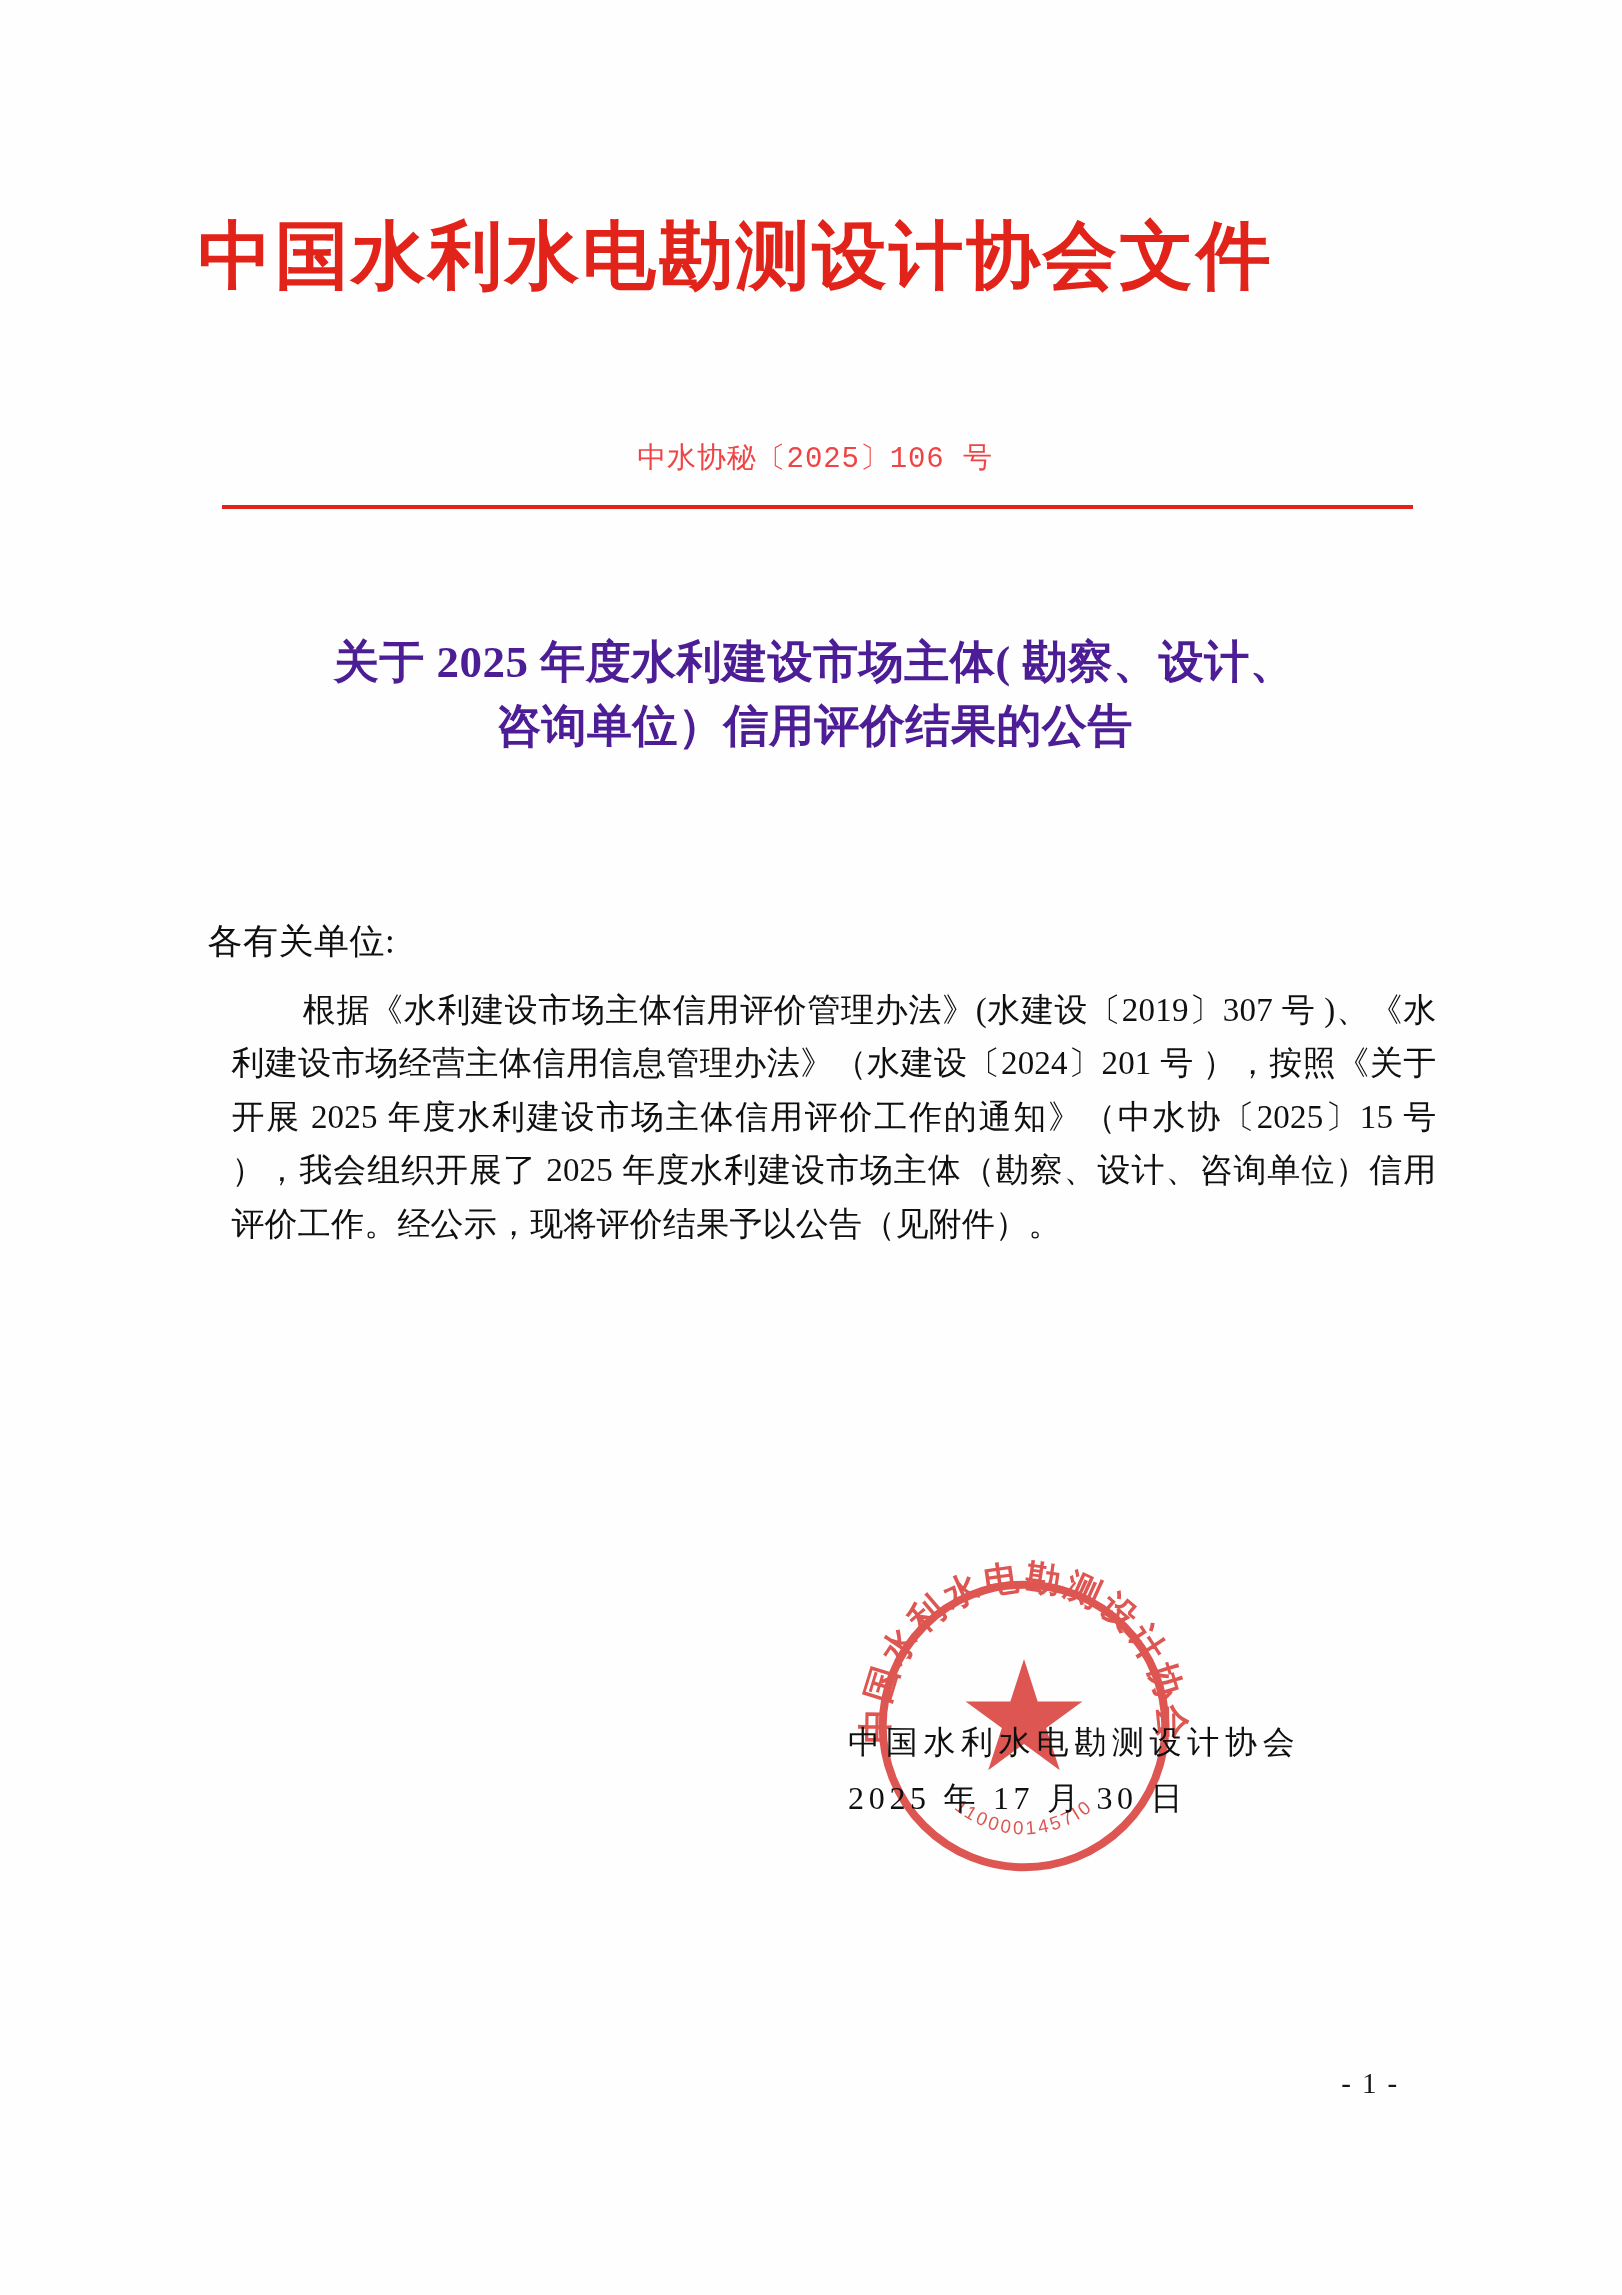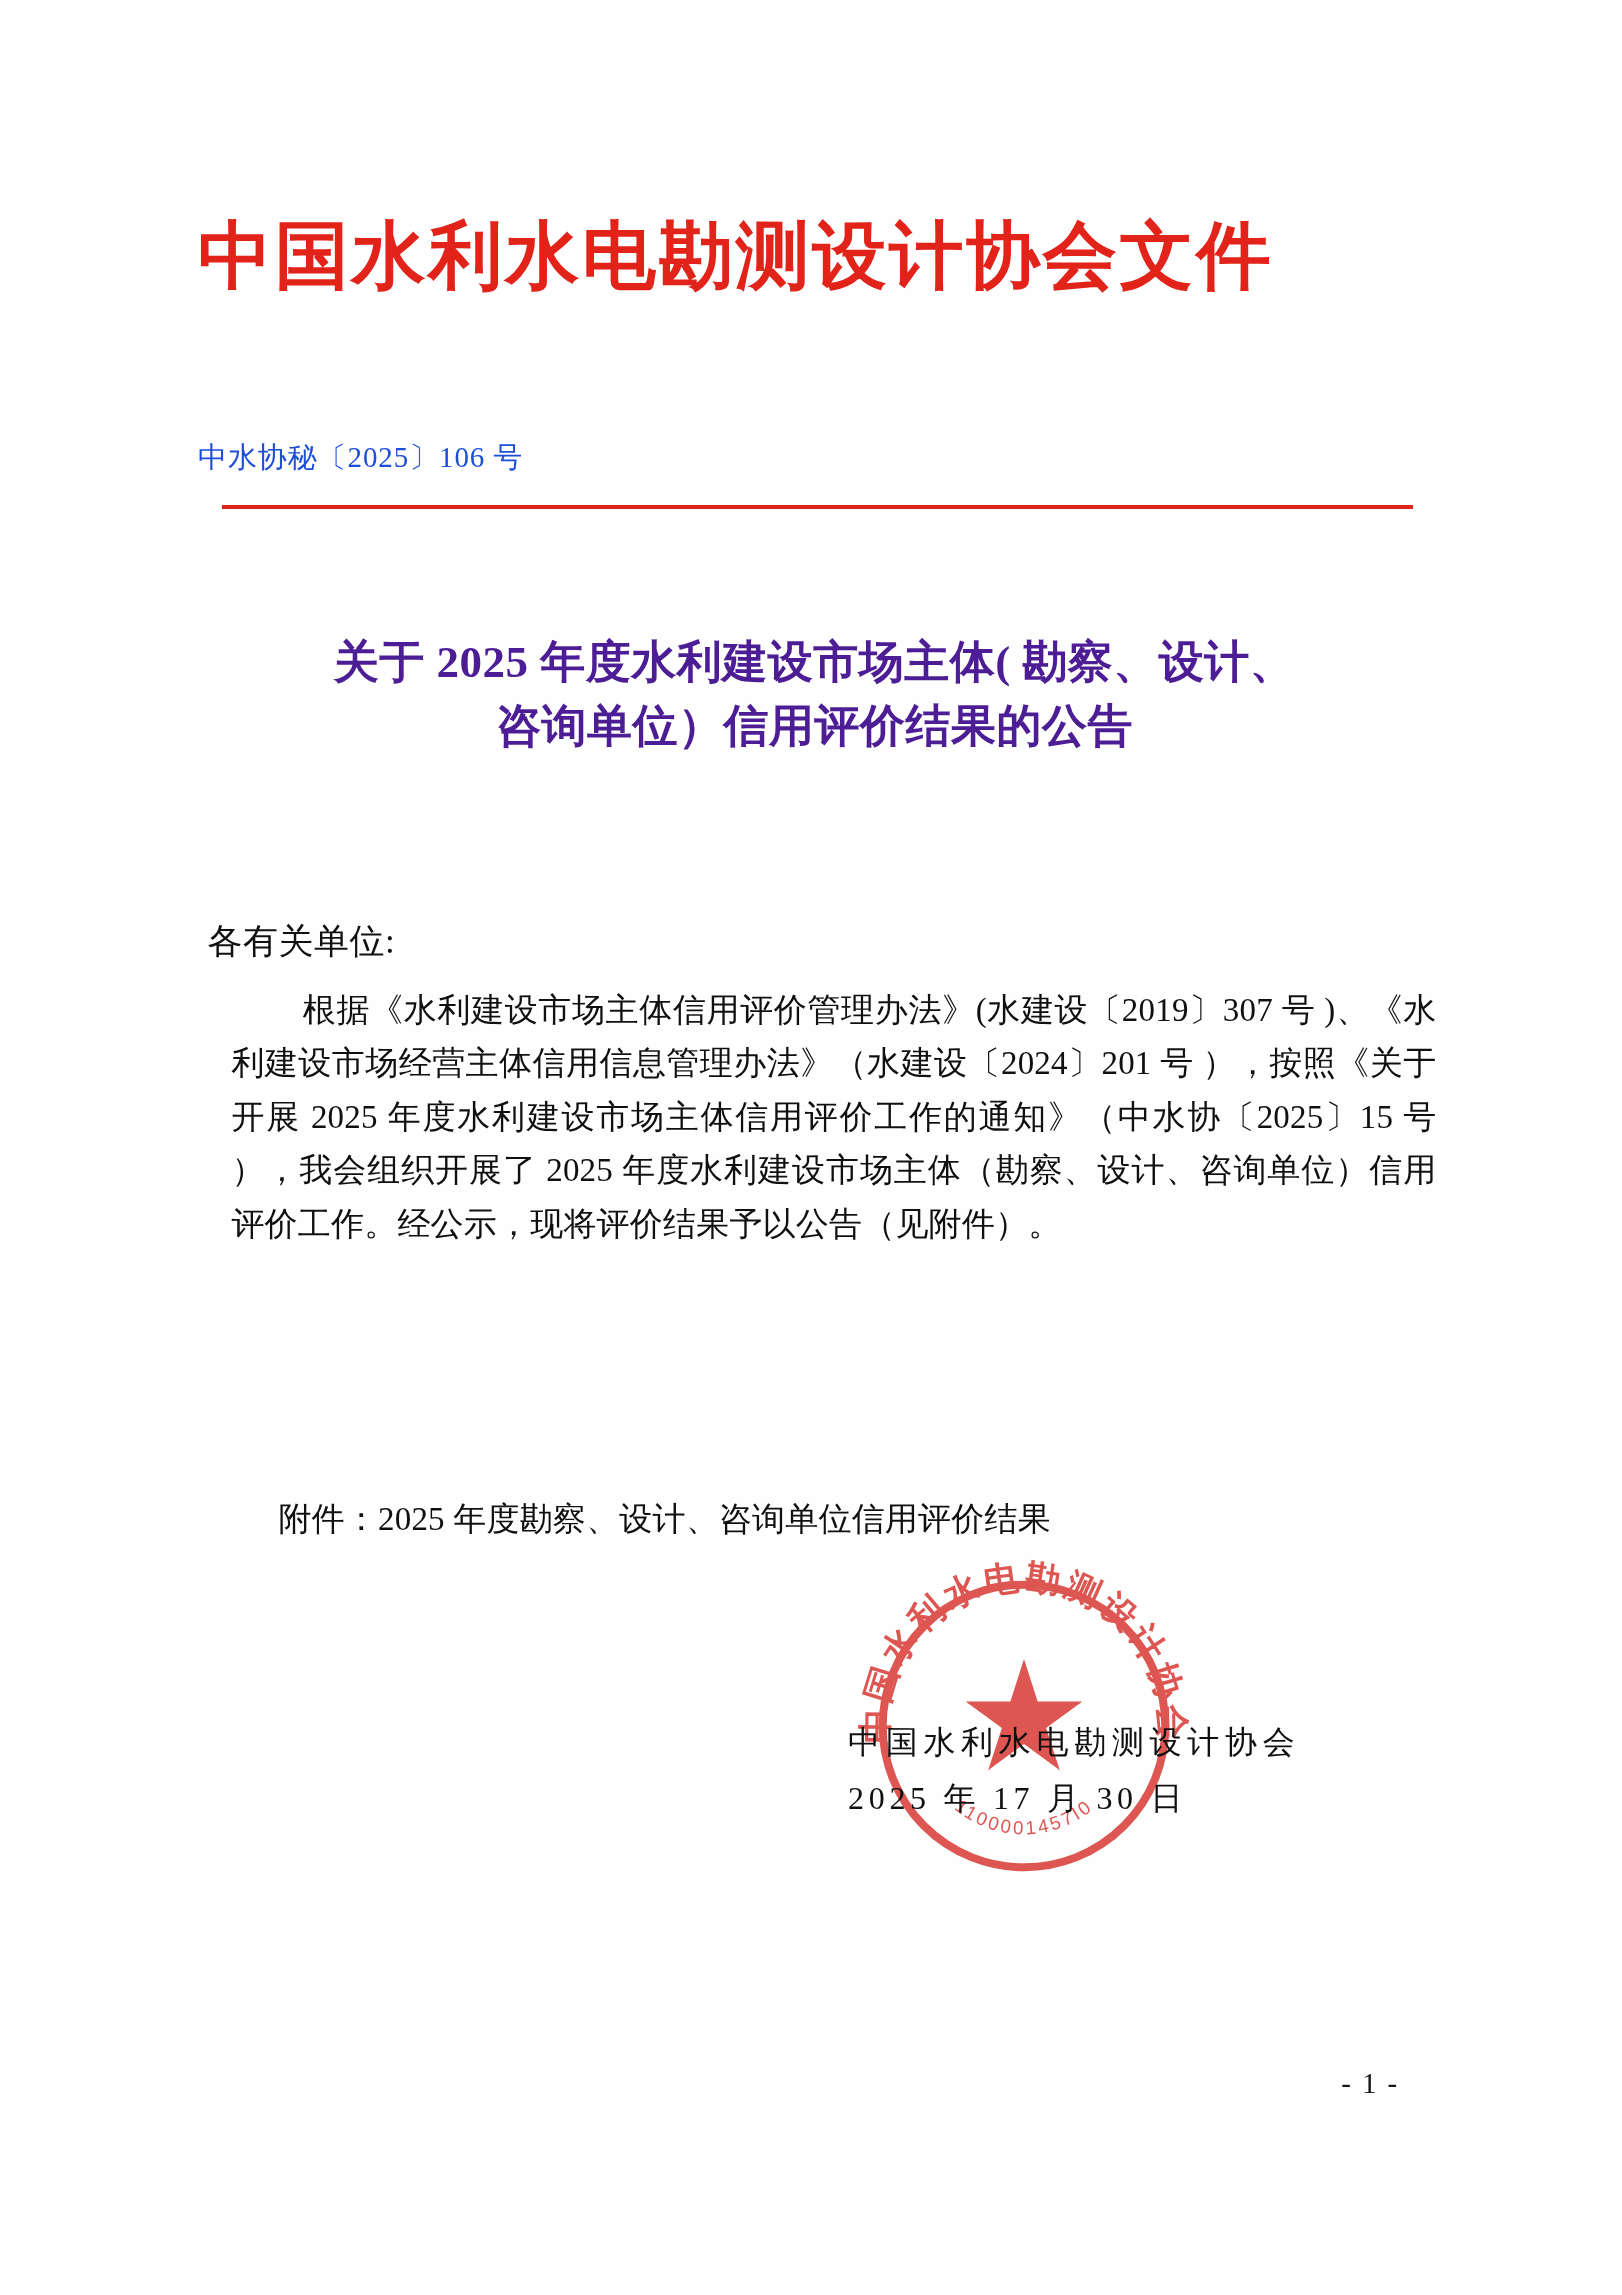--- a/index.html
+++ b/index.html
@@ -39,24 +39,25 @@
     font-size: 74px;
     letter-spacing: 2.8px;
     white-space: nowrap;
   }
 
   .docnumber {
     position: absolute;
     top: 438px;
     left: 0;
     width: 1234px;
+    text-align: center;
     font-size: 29px;
     letter-spacing: 0.9px;
-    color: #1d4ed8;
-    font-family: Liberation Serif, serif;
+    color: #ef4444;
+    font-family: Liberation Mono, monospace;
   }
 
   .redrule {
     position: absolute;
     top: 505px;
     left: 23.5px;
     width: 1191px;
     height: 4.2px;
     background: #e2231a;
   }
@@ -181,23 +182,20 @@
       <span class="l1">关于 2025 年度水利建设市场主体( 勘察、设计、</span>
       <span class="l2">咨询单位）信用评价结果的公告</span>
     </div>
 
     <div class="salutation">各有关单位:</div>
 
     <div class="bodytext">
       <p><span class="ind"></span><span>根据《水利建设市场主体信用评价管理办法》(水建设〔2019〕307 号 )、《水利建设市场经营主体信用信息管理办法》（水建设〔2024〕201 号 ），按照《关于开展 2025 年度水利建设市场主体信用评价工作的通知》（中水协〔2025〕15 号 ），我会组织开展了 2025 年度水利建设市场主体（勘察、设计、咨询单位）信用评价工作。经公示，现将评价结果予以公告（见附件）。</span></p>
     </div>
 
-    <div class="attachment">
-      <span class="ind"></span><span>附件：2025 年度勘察、设计、咨询单位信用评价结果</span>
-    </div>
 
     <div class="seal">
       <svg viewBox="0 0 760 760" width="358" height="358" aria-hidden="true">
         <defs>
           <path id="sealArcTop" d="M 90 380 A 290 290 0 0 1 670 380" fill="none"></path>
           <path id="sealArcBottom" d="M 150 380 A 230 230 0 0 0 610 380" fill="none"></path>
         </defs>
         <g opacity="0.82">
           <circle cx="380" cy="380" r="300" fill="none" stroke="#d6322c" stroke-width="17"></circle>
           <polygon fill="#d6322c" points="380,238 409,328 504,328 427,384 456,474 380,418 304,474 333,384 256,328 351,328"></polygon>

